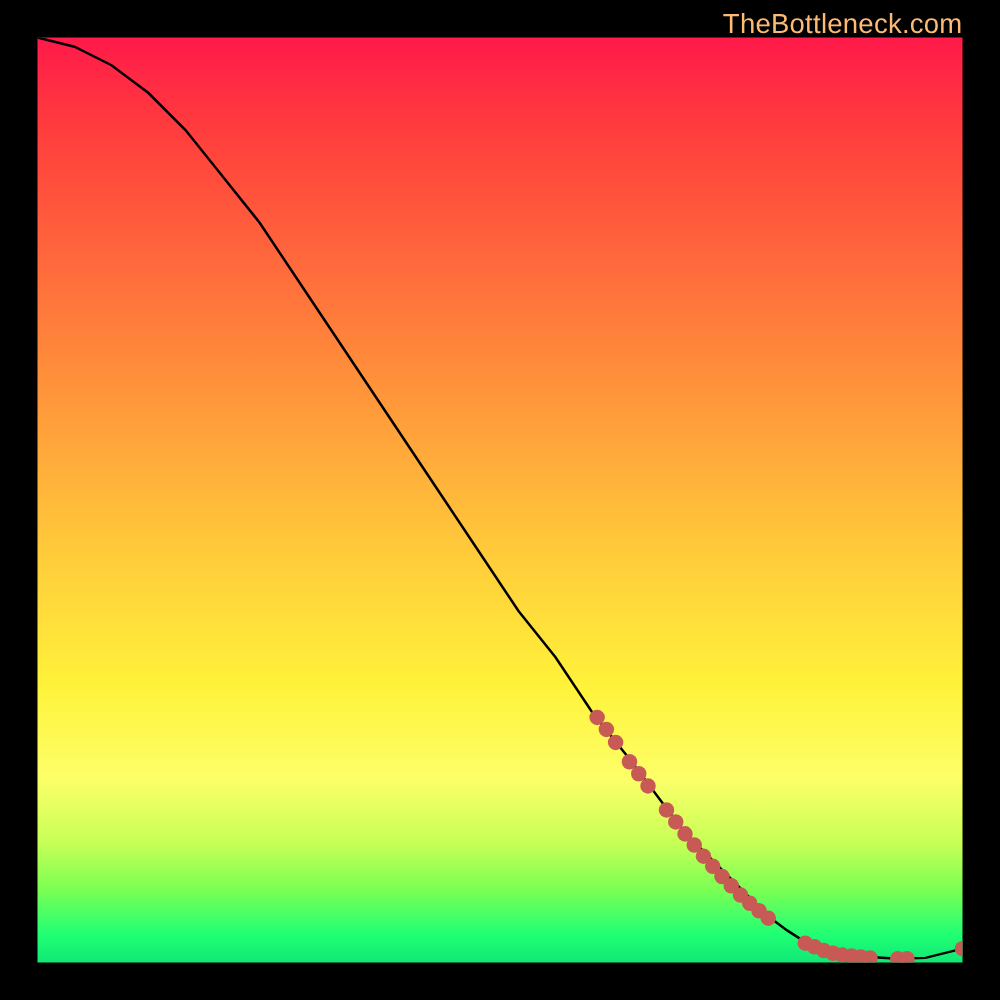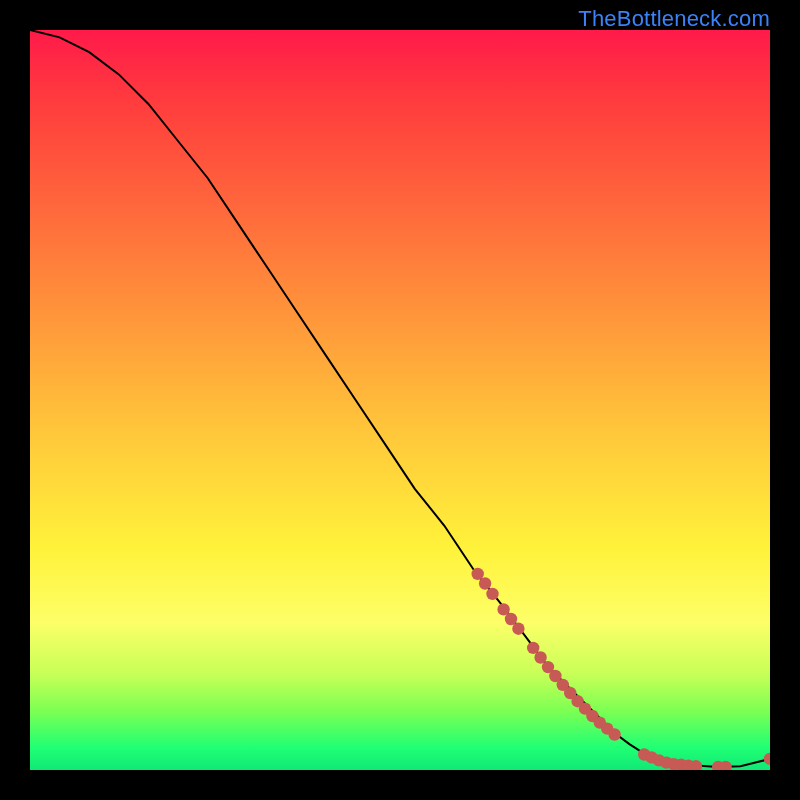--- a/index.html
+++ b/index.html
@@ -35,21 +35,21 @@
       #c8ff57 87%,
       #7dff53 92%,
       #20ff74 97%,
       #10e876 100%
     );
   }
   .attribution {
     position: absolute;
     top: 6px;
     right: 30px;
-    color: #3b82f6;
+    color: #fdba74;
     font-size: 22px;
     font-weight: 500;
     letter-spacing: 0.2px;
   }
   svg.curve {
     position: absolute;
     left: 0;
     top: 0;
     pointer-events: none;
   }

